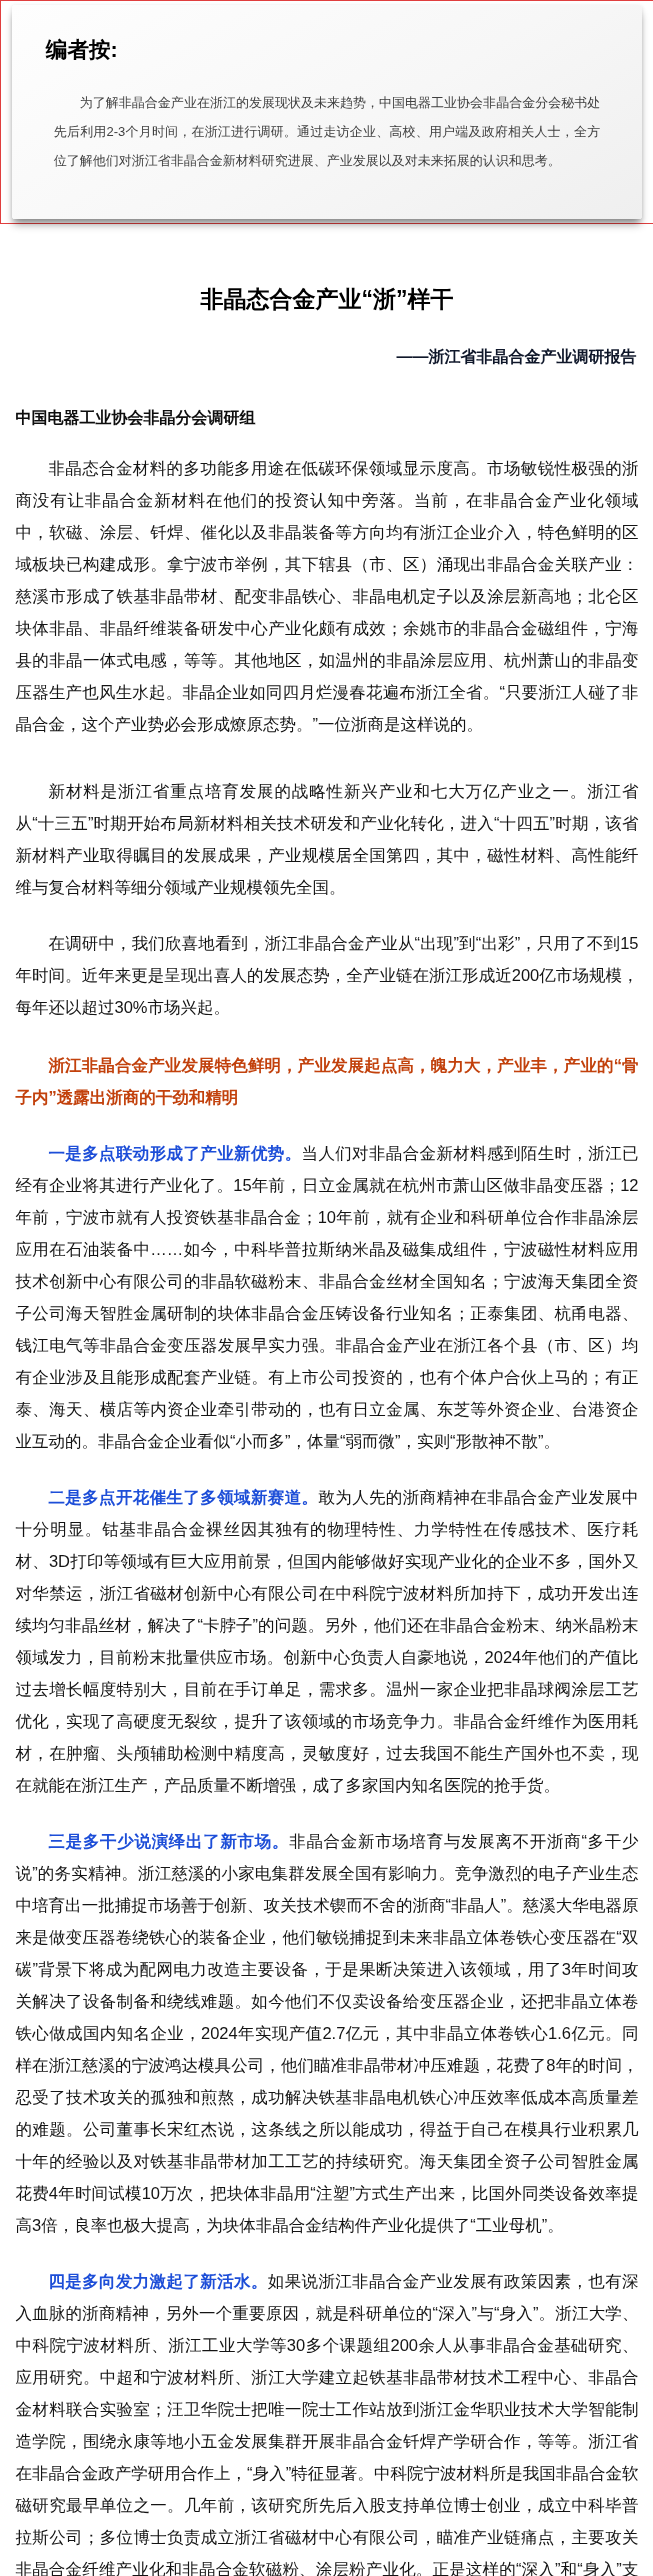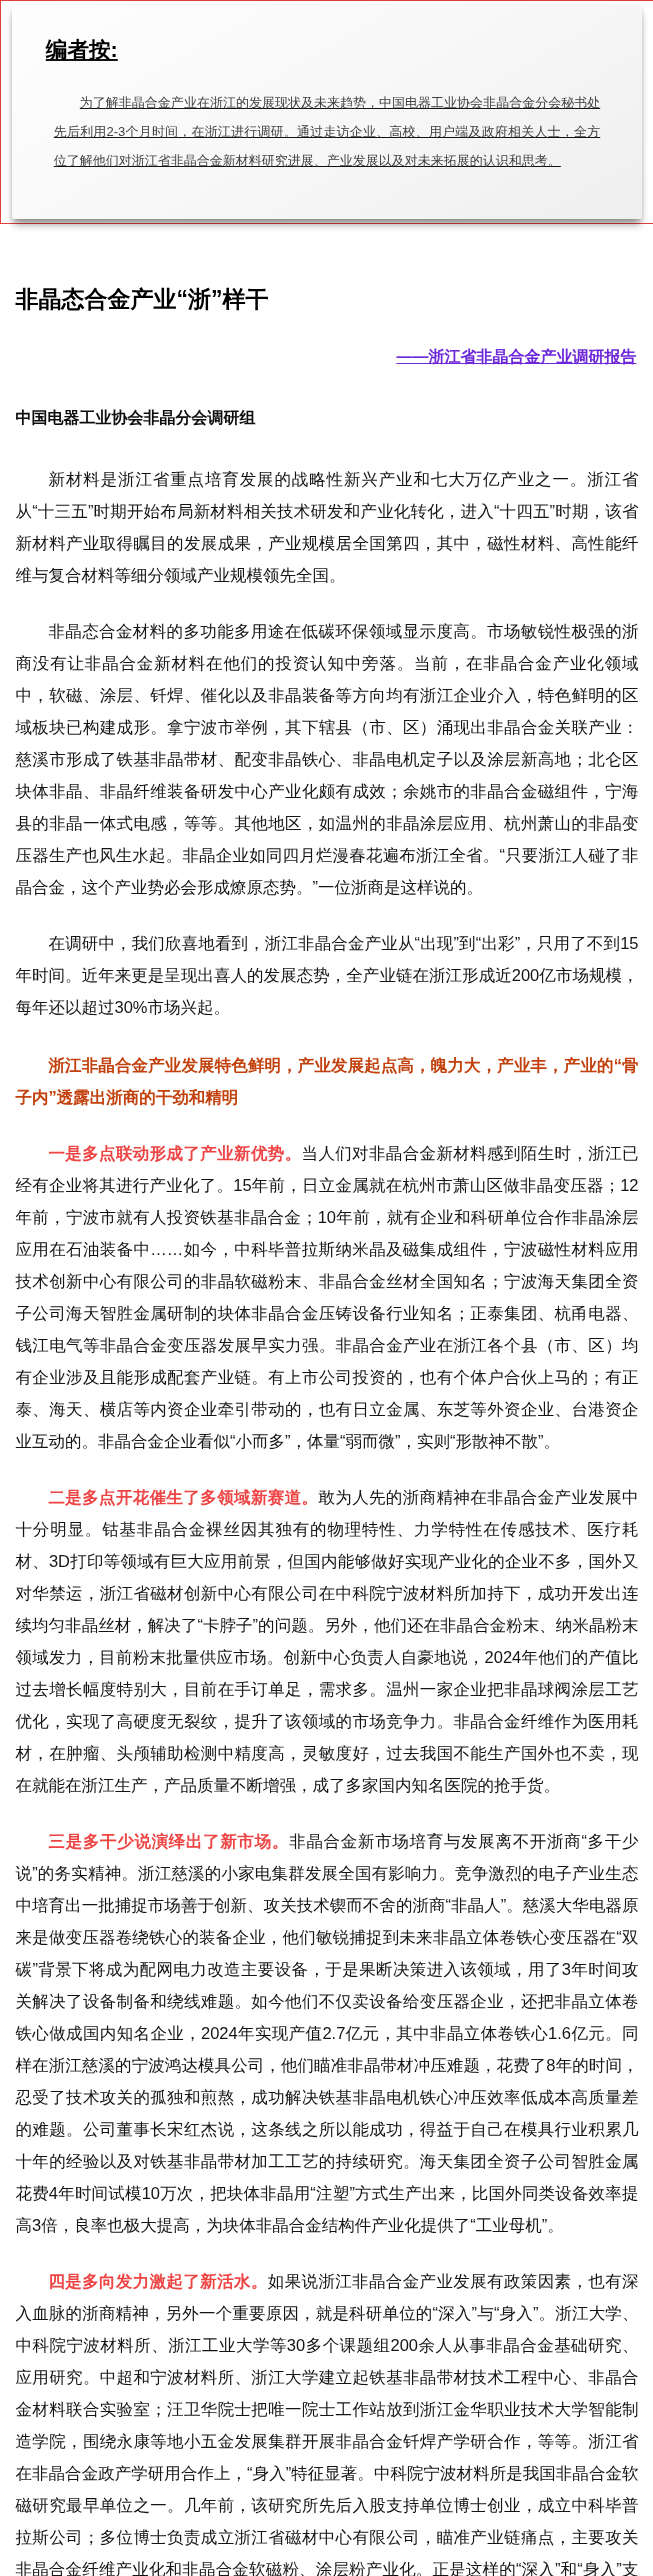--- a/index.html
+++ b/index.html
@@ -13,21 +13,20 @@
     color: #121212;
     min-height: 3056px;
     overflow: hidden;
   }
 
   
   .editor-frame {
     border: 1.5px solid #e03e3e;
     padding: 3.6px 10.8px 4.6px 10.8px;
     margin-bottom: 7.2px;
-    text-decoration: underline;
   }
   .editor-card {
     background: linear-gradient(150deg, #fefefe 0%, #f7f7f7 55%, #efefef 100%);
     border-radius: 3.1px;
     box-shadow: 0 6.7px 8.2px -2.6px rgba(0,0,0,0.42), 0 1.5px 4.1px rgba(0,0,0,0.12);
     padding: 31px 34px 36px 34px;
   }
   .editor-label {
     font-size: 21.6px;
     font-weight: bold;
@@ -45,32 +44,31 @@
   }
 
   
   .article {
     padding: 0 15.5px;
   }
   .article-title {
     font-size: 23px;
     font-weight: bold;
     color: #000000;
-    text-align: left;
+    text-align: center;
     line-height: 29px;
     margin: 61px 0 0 0;
   }
   .article-subtitle {
     font-size: 16px;
     font-weight: bold;
-    color: #6d28d9;
+    color: #0f172a;
     text-align: right;
     line-height: 20.6px;
     margin: 33px 2.1px 0 0;
-    text-decoration: underline;
   }
   .article-byline {
     font-size: 16px;
     font-weight: bold;
     color: #0e0e0e;
     text-align: left;
     line-height: 20.6px;
     margin: 40px 0 0 0;
   }
   .body-para {
@@ -88,44 +86,44 @@
     font-size: 16.5px;
     line-height: 32px;
     font-weight: bold;
     color: #c2410c;
     text-align: justify;
     text-indent: 2em;
     margin: 26px 0 24px 0;
   }
   .point-lead {
     font-weight: bold;
-    color: #ef4444;
+    color: #1d4ed8;
   }
 </style>
 </head>
 <body>
 
 <div class="editor-frame">
   <div class="editor-card">
     <p class="editor-label">编者按:</p>
     <p class="editor-body">为了解非晶合金产业在浙江的发展现状及未来趋势，中国电器工业协会非晶合金分会秘书处先后利用2-3个月时间，在浙江进行调研。通过走访企业、高校、用户端及政府相关人士，全方位了解他们对浙江省非晶合金新材料研究进展、产业发展以及对未来拓展的认识和思考。</p>
   </div>
 </div>
 
 <div class="article">
 
   <h1 class="article-title">非晶态合金产业“浙”样干</h1>
 
   <div class="article-subtitle">——浙江省非晶合金产业调研报告</div>
 
   <div class="article-byline">中国电器工业协会非晶分会调研组</div>
 
+  <p class="body-para">非晶态合金材料的多功能多用途在低碳环保领域显示度高。市场敏锐性极强的浙商没有让非晶合金新材料在他们的投资认知中旁落。当前，在非晶合金产业化领域中，软磁、涂层、钎焊、催化以及非晶装备等方向均有浙江企业介入，特色鲜明的区域板块已构建成形。拿宁波市举例，其下辖县（市、区）涌现出非晶合金关联产业：慈溪市形成了铁基非晶带材、配变非晶铁心、非晶电机定子以及涂层新高地；北仑区块体非晶、非晶纤维装备研发中心产业化颇有成效；余姚市的非晶合金磁组件，宁海县的非晶一体式电感，等等。其他地区，如温州的非晶涂层应用、杭州萧山的非晶变压器生产也风生水起。非晶企业如同四月烂漫春花遍布浙江全省。“只要浙江人碰了非晶合金，这个产业势必会形成燎原态势。”一位浙商是这样说的。</p>
+
   <p class="body-para first">新材料是浙江省重点培育发展的战略性新兴产业和七大万亿产业之一。浙江省从“十三五”时期开始布局新材料相关技术研发和产业化转化，进入“十四五”时期，该省新材料产业取得瞩目的发展成果，产业规模居全国第四，其中，磁性材料、高性能纤维与复合材料等细分领域产业规模领先全国。</p>
-
-  <p class="body-para">非晶态合金材料的多功能多用途在低碳环保领域显示度高。市场敏锐性极强的浙商没有让非晶合金新材料在他们的投资认知中旁落。当前，在非晶合金产业化领域中，软磁、涂层、钎焊、催化以及非晶装备等方向均有浙江企业介入，特色鲜明的区域板块已构建成形。拿宁波市举例，其下辖县（市、区）涌现出非晶合金关联产业：慈溪市形成了铁基非晶带材、配变非晶铁心、非晶电机定子以及涂层新高地；北仑区块体非晶、非晶纤维装备研发中心产业化颇有成效；余姚市的非晶合金磁组件，宁海县的非晶一体式电感，等等。其他地区，如温州的非晶涂层应用、杭州萧山的非晶变压器生产也风生水起。非晶企业如同四月烂漫春花遍布浙江全省。“只要浙江人碰了非晶合金，这个产业势必会形成燎原态势。”一位浙商是这样说的。</p>
 
   <p class="body-para">在调研中，我们欣喜地看到，浙江非晶合金产业从“出现”到“出彩”，只用了不到15年时间。近年来更是呈现出喜人的发展态势，全产业链在浙江形成近200亿市场规模，每年还以超过30%市场兴起。</p>
 
   <h2 class="section-heading">浙江非晶合金产业发展特色鲜明，产业发展起点高，魄力大，产业丰，产业的“骨子内”透露出浙商的干劲和精明</h2>
 
   <p class="body-para"><span class="point-lead">一是多点联动形成了产业新优势。</span><span>当人们对非晶合金新材料感到陌生时，浙江已经有企业将其进行产业化了。15年前，日立金属就在杭州市萧山区做非晶变压器；12年前，宁波市就有人投资铁基非晶合金；10年前，就有企业和科研单位合作非晶涂层应用在石油装备中……如今，中科毕普拉斯纳米晶及磁集成组件，宁波磁性材料应用技术创新中心有限公司的非晶软磁粉末、非晶合金丝材全国知名；宁波海天集团全资子公司海天智胜金属研制的块体非晶合金压铸设备行业知名；正泰集团、杭甬电器、钱江电气等非晶合金变压器发展早实力强。非晶合金产业在浙江各个县（市、区）均有企业涉及且能形成配套产业链。有上市公司投资的，也有个体户合伙上马的；有正泰、海天、横店等内资企业牵引带动的，也有日立金属、东芝等外资企业、台港资企业互动的。非晶合金企业看似“小而多”，体量“弱而微”，实则“形散神不散”。</span></p>
 
   <p class="body-para"><span class="point-lead">二是多点开花催生了多领域新赛道。</span><span>敢为人先的浙商精神在非晶合金产业发展中十分明显。钴基非晶合金裸丝因其独有的物理特性、力学特性在传感技术、医疗耗材、3D打印等领域有巨大应用前景，但国内能够做好实现产业化的企业不多，国外又对华禁运，浙江省磁材创新中心有限公司在中科院宁波材料所加持下，成功开发出连续均匀非晶丝材，解决了“卡脖子”的问题。另外，他们还在非晶合金粉末、纳米晶粉末领域发力，目前粉末批量供应市场。创新中心负责人自豪地说，2024年他们的产值比过去增长幅度特别大，目前在手订单足，需求多。温州一家企业把非晶球阀涂层工艺优化，实现了高硬度无裂纹，提升了该领域的市场竞争力。非晶合金纤维作为医用耗材，在肿瘤、头颅辅助检测中精度高，灵敏度好，过去我国不能生产国外也不卖，现在就能在浙江生产，产品质量不断增强，成了多家国内知名医院的抢手货。</span></p>
 
   <p class="body-para"><span class="point-lead">三是多干少说演绎出了新市场。</span><span>非晶合金新市场培育与发展离不开浙商“多干少说”的务实精神。浙江慈溪的小家电集群发展全国有影响力。竞争激烈的电子产业生态中培育出一批捕捉市场善于创新、攻关技术锲而不舍的浙商“非晶人”。慈溪大华电器原来是做变压器卷绕铁心的装备企业，他们敏锐捕捉到未来非晶立体卷铁心变压器在“双碳”背景下将成为配网电力改造主要设备，于是果断决策进入该领域，用了3年时间攻关解决了设备制备和绕线难题。如今他们不仅卖设备给变压器企业，还把非晶立体卷铁心做成国内知名企业，2024年实现产值2.7亿元，其中非晶立体卷铁心1.6亿元。同样在浙江慈溪的宁波鸿达模具公司，他们瞄准非晶带材冲压难题，花费了8年的时间，忍受了技术攻关的孤独和煎熬，成功解决铁基非晶电机铁心冲压效率低成本高质量差的难题。公司董事长宋红杰说，这条线之所以能成功，得益于自己在模具行业积累几十年的经验以及对铁基非晶带材加工工艺的持续研究。海天集团全资子公司智胜金属花费4年时间试模10万次，把块体非晶用“注塑”方式生产出来，比国外同类设备效率提高3倍，良率也极大提高，为块体非晶合金结构件产业化提供了“工业母机”。</span></p>

